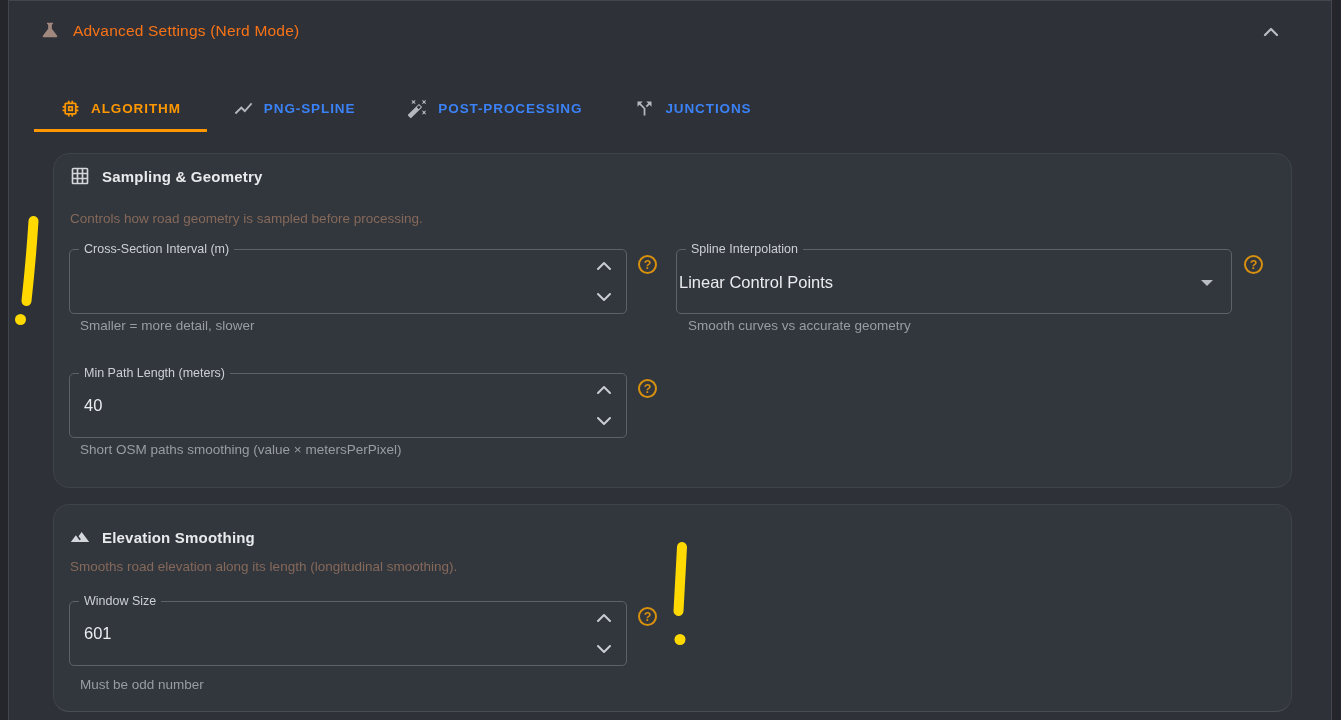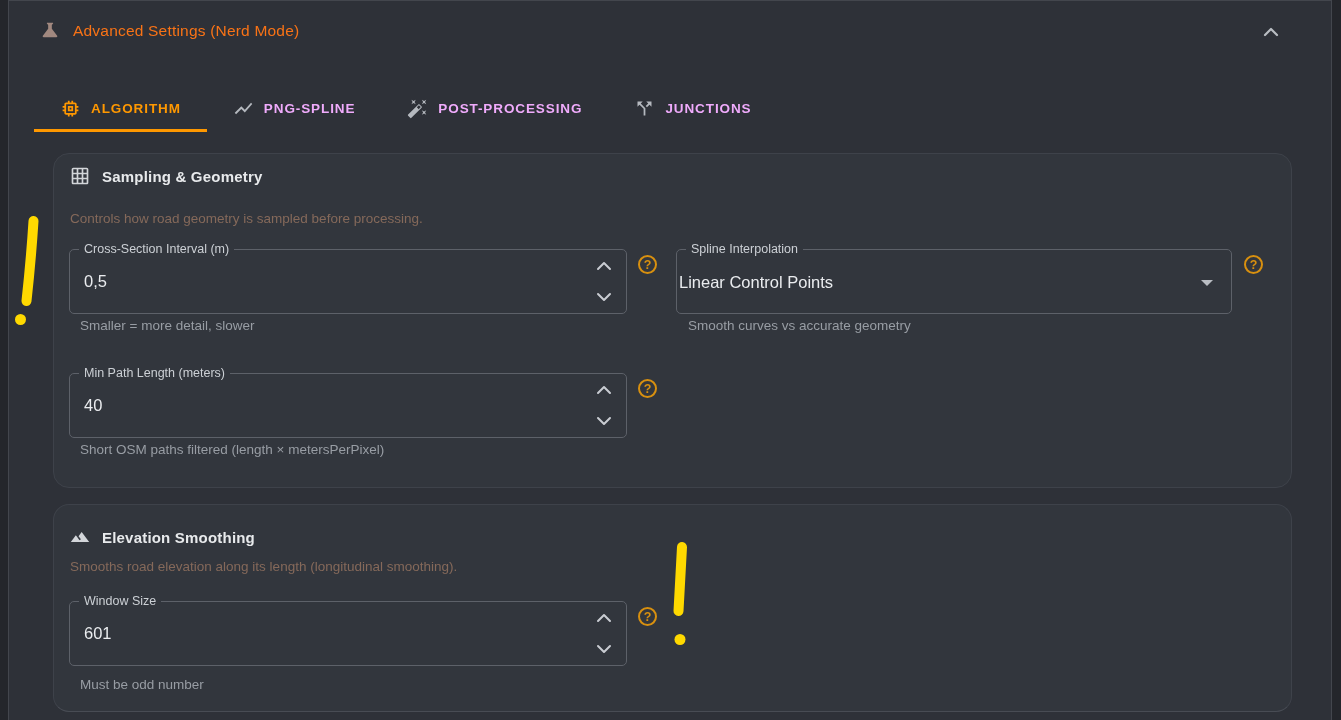--- a/index.html
+++ b/index.html
@@ -7,21 +7,21 @@
   .page{position:relative;width:1341px;height:720px;background:#24262b;overflow:hidden;}
   .panel{position:absolute;left:8px;top:0;width:1324px;height:720px;background:#2e3138;
          border:1px solid #43464d;border-bottom:none;}
   
   .hdr-icon{position:absolute;left:30px;top:18px;width:22px;height:22px;color:#a1887f;}
   .hdr-title{position:absolute;left:64px;top:21px;font-size:15.5px;font-weight:500;color:#f97316;letter-spacing:.2px;}
   .hdr-collapse{position:absolute;right:48px;top:19px;width:24px;height:24px;color:#b9bdc2;cursor:pointer;}
   
   .tabs{position:absolute;left:25px;top:87px;display:flex;align-items:stretch;height:44px;}
   .tab{display:flex;align-items:center;gap:10px;padding:0 26px;font-size:13.5px;font-weight:700;
-       letter-spacing:.9px;color:#f0abfc;border-bottom:3px solid transparent;cursor:pointer;white-space:nowrap;}
+       letter-spacing:.9px;color:#3b82f6;border-bottom:3px solid transparent;cursor:pointer;white-space:nowrap;}
   .tab .ticon{width:21px;height:21px;color:#b5b9bf;flex:none;}
   .tab.active{color:#ff9800;border-bottom-color:#ff9800;}
   .tab.active .ticon{color:#ff9800;}
   
   .card{position:absolute;left:44px;width:1239px;background:#32363d;border:1px solid #3e424a;border-radius:16px;}
   .card1{top:152px;height:335px;}
   .card2{top:503px;height:208px;border-bottom:1px solid #484c54;}
   .sec-head{position:absolute;left:16px;display:flex;align-items:center;gap:12px;}
   .sec-icon{width:20px;height:20px;color:#d3d6da;flex:none;}
   .sec-title{font-size:15px;font-weight:700;color:#e8eaec;letter-spacing:.2px;}
@@ -88,21 +88,20 @@
       <div class="sec-head" style="top:12px;">
         <svg class="sec-icon" viewBox="0 0 24 24">
           <path fill="currentColor" d="M20 2H4c-1.1 0-2 .9-2 2v16c0 1.1.9 2 2 2h16c1.1 0 2-.9 2-2V4c0-1.1-.9-2-2-2zM8 20H4v-4h4v4zm0-6H4v-4h4v4zm0-6H4V4h4v4zm6 12h-4v-4h4v4zm0-6h-4v-4h4v4zm0-6h-4V4h4v4zm6 12h-4v-4h4v4zm0-6h-4v-4h4v4zm0-6h-4V4h4v4z"></path>
         </svg>
         <span class="sec-title">Sampling &amp; Geometry</span>
       </div>
       <div class="sec-desc" style="top:57px;">Controls how road geometry is sampled before processing.</div>
 
       <div class="field" style="left:15px;top:95px;width:558px;">
         <span class="field-label">Cross-Section Interval (m)</span>
-        <input class="field-input" value="0,5" style="">
         <svg class="spin up" viewBox="0 0 18 12">
           <path fill="none" stroke="currentColor" stroke-width="2" stroke-linecap="round" stroke-linejoin="round" d="M3 9l6-6 6 6"></path>
         </svg>
         <svg class="spin down" viewBox="0 0 18 12">
           <path fill="none" stroke="currentColor" stroke-width="2" stroke-linecap="round" stroke-linejoin="round" d="M3 3l6 6 6-6"></path>
         </svg>
       </div>
       <div class="help" style="left:584px;top:101px;">?</div>
       <div class="helper" style="left:26px;top:164px;">Smaller = more detail, slower</div>
 
@@ -118,21 +117,21 @@
         <span class="field-label">Min Path Length (meters)</span>
         <input class="field-input" value="40" style="">
         <svg class="spin up" viewBox="0 0 18 12">
           <path fill="none" stroke="currentColor" stroke-width="2" stroke-linecap="round" stroke-linejoin="round" d="M3 9l6-6 6 6"></path>
         </svg>
         <svg class="spin down" viewBox="0 0 18 12">
           <path fill="none" stroke="currentColor" stroke-width="2" stroke-linecap="round" stroke-linejoin="round" d="M3 3l6 6 6-6"></path>
         </svg>
       </div>
       <div class="help" style="left:584px;top:225px;">?</div>
-      <div class="helper" style="left:26px;top:288px;">Short OSM paths filtered (length × metersPerPixel)</div>
+      <div class="helper" style="left:26px;top:288px;">Short OSM paths smoothing (value × metersPerPixel)</div>
     </div>
 
     <div class="card card2">
       <div class="sec-head" style="top:22px;">
         <svg class="sec-icon" viewBox="0 0 24 24">
           <path fill="currentColor" d="M14 6l-3.75 5 2.85 3.8-1.6 1.2C9.81 13.75 7 10 7 10l-6 8h22L14 6z"></path>
         </svg>
         <span class="sec-title">Elevation Smoothing</span>
       </div>
       <div class="sec-desc" style="top:54px;">Smooths road elevation along its length (longitudinal smoothing).</div>

